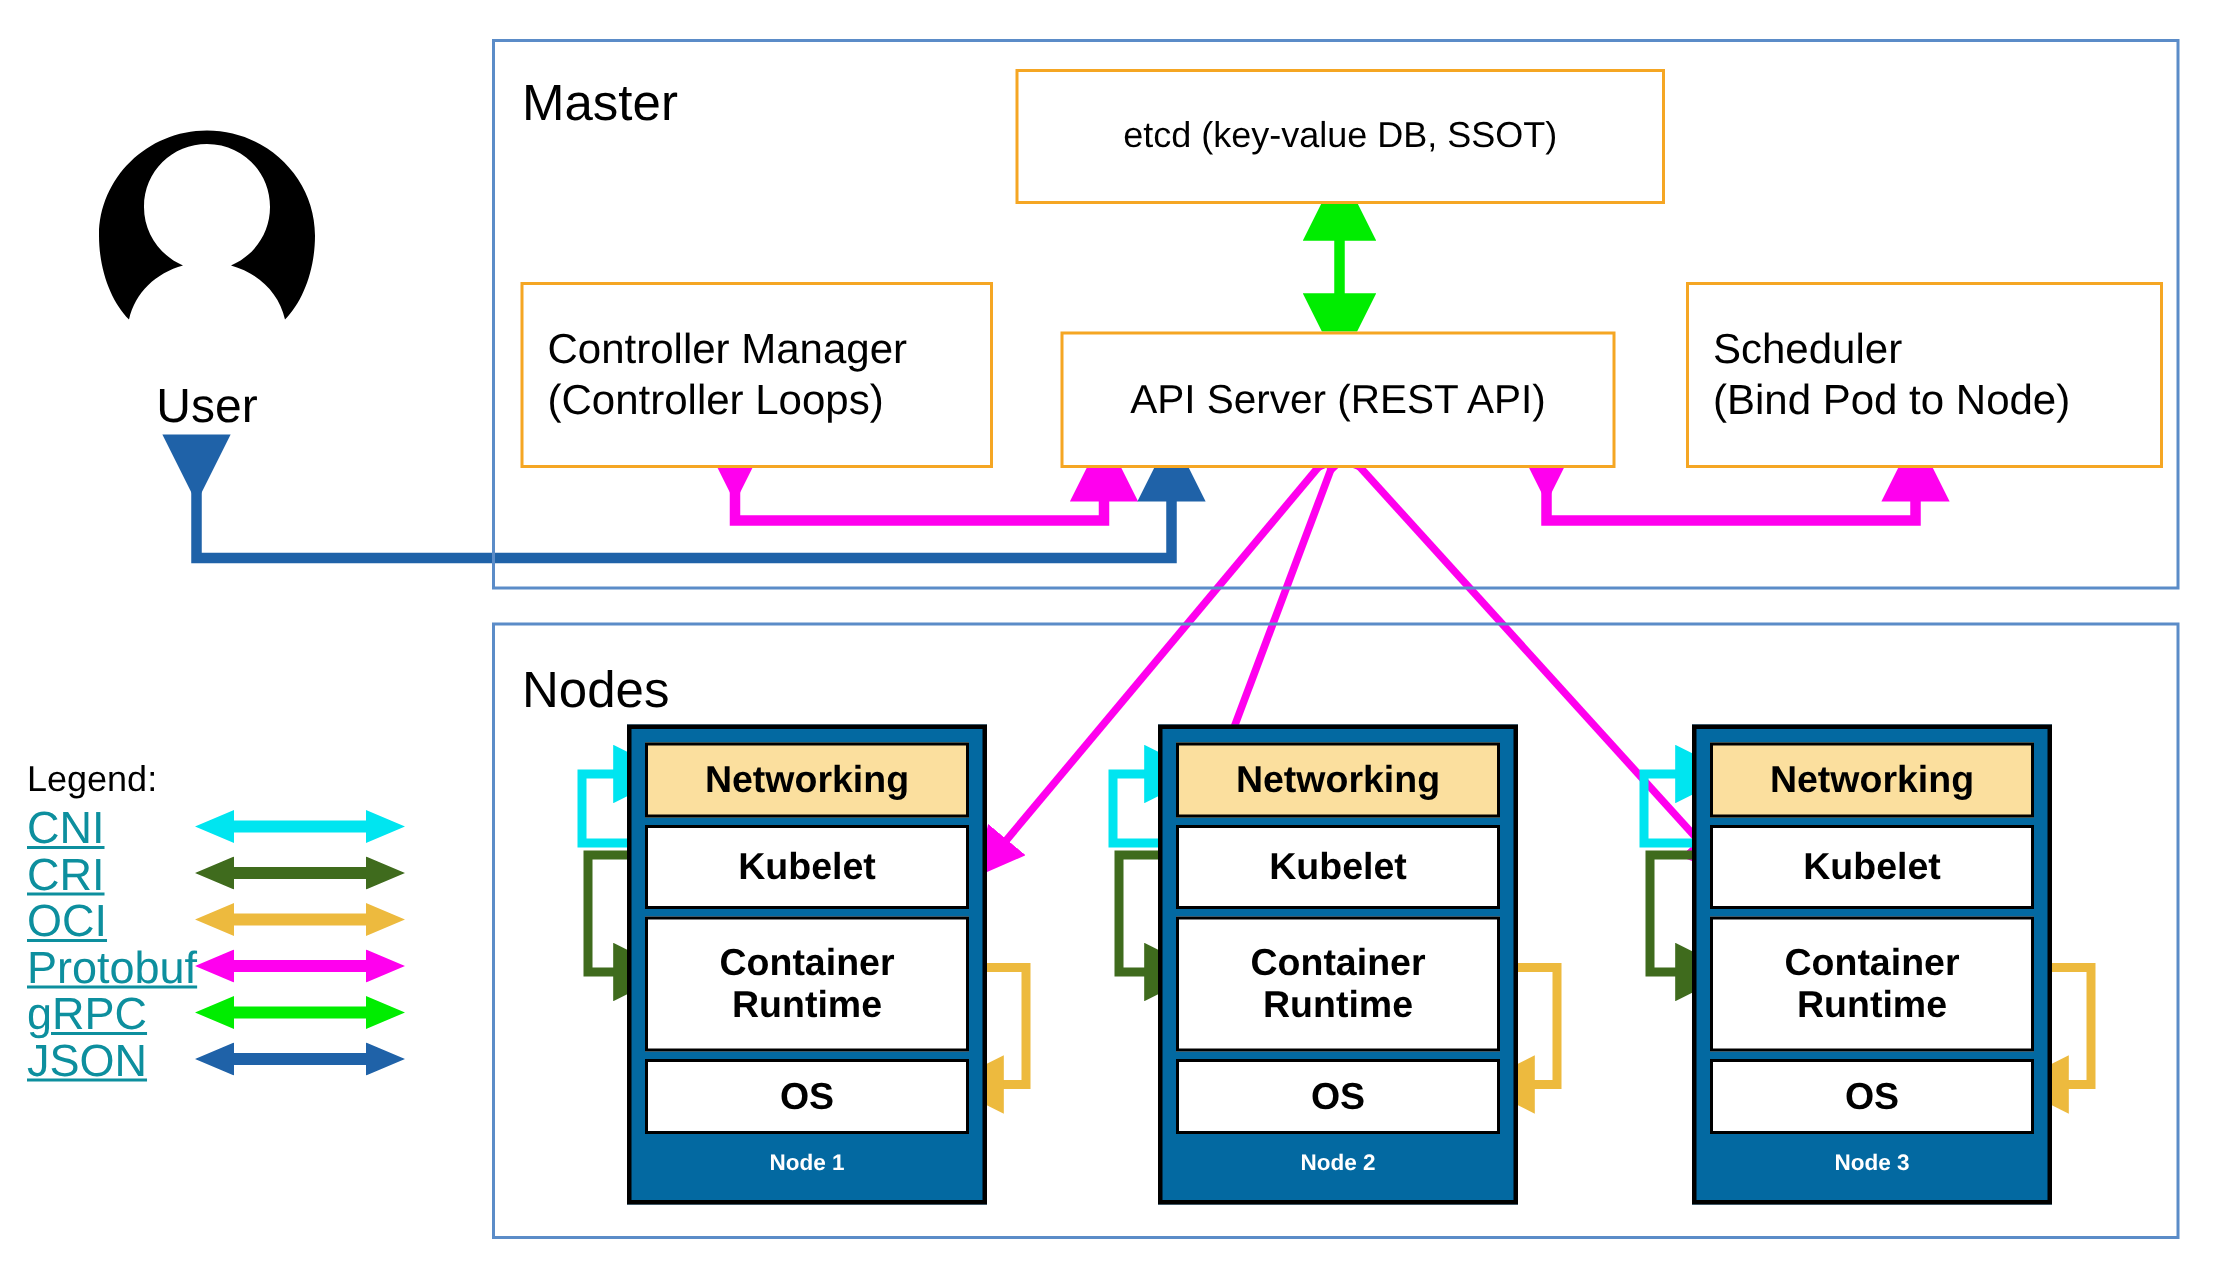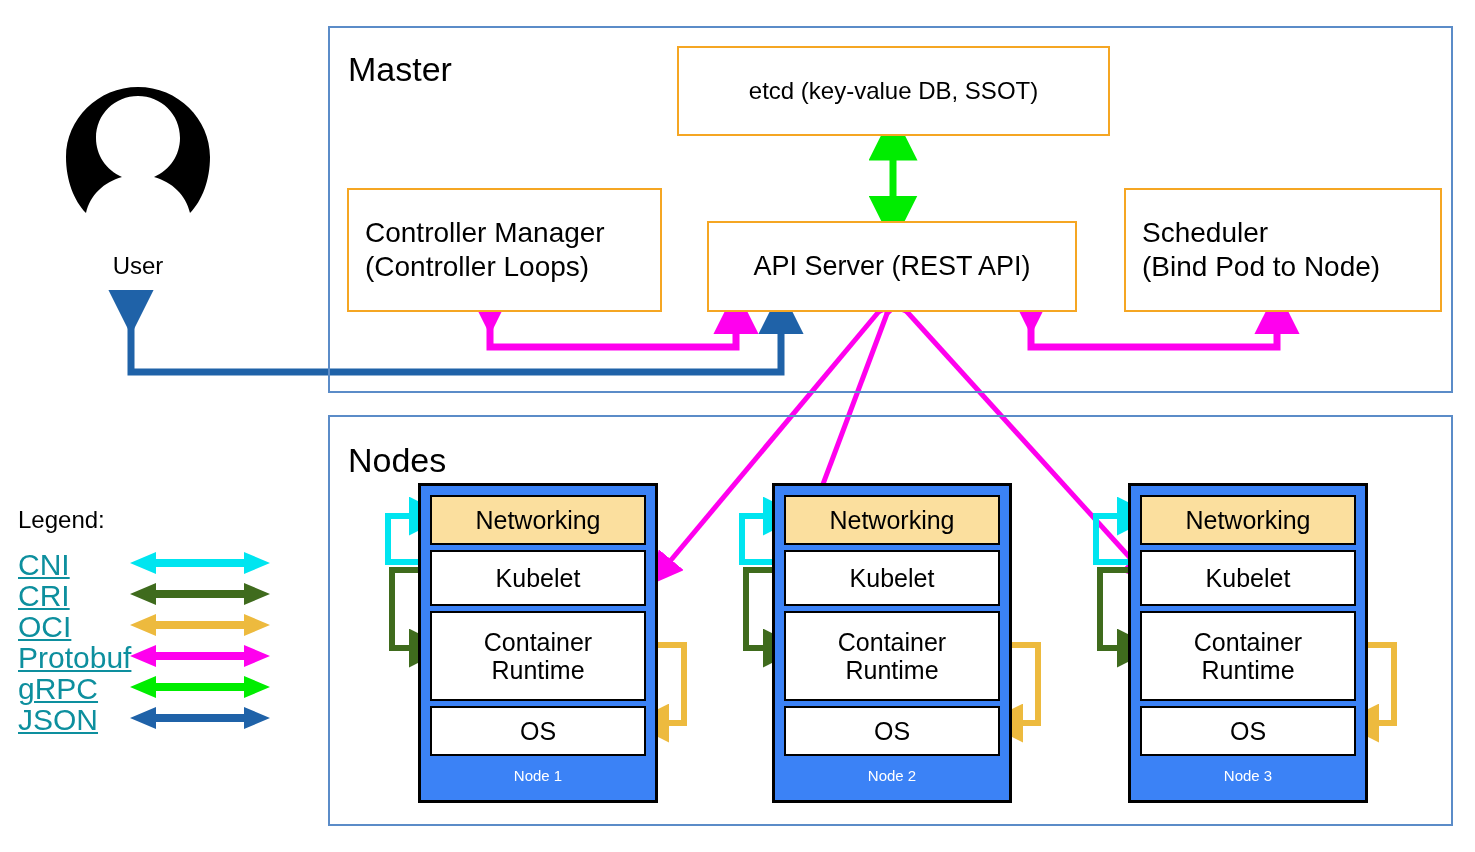--- a/index.html
+++ b/index.html
@@ -55,22 +55,23 @@
   .mbox.left-align {
     justify-content: flex-start;
     text-align: left;
     padding-left: 16px;
   }
 
   
   .node {
     position: absolute;
     box-sizing: border-box;
-    background: #3b82f6;
+    background: #0369a1;
     border: 3px solid #000000;
+    font-weight: bold;
   }
   .node-inner {
     position: absolute;
     box-sizing: border-box;
     border: 2.5px solid #000000;
     background: #ffffff;
     display: flex;
     align-items: center;
     justify-content: center;
     text-align: center;
@@ -93,21 +94,21 @@
   #legend {
     position: absolute;
     left: 18px;
     top: 508px;
     width: 270px;
   }
   .legend-heading {
     font-size: 24px;
     color: #000000;
     line-height: 1;
-    margin-bottom: 16px;
+    margin-bottom: 4px;
   }
   .legend-row {
     position: relative;
     height: 31px;
   }
   .legend-link {
     position: absolute;
     left: 0;
     top: 0;
     font-size: 30px;
@@ -131,21 +132,21 @@
     top: 85px;
     width: 148px;
     height: 136px;
   }
   #user-label {
     position: absolute;
     left: 64px;
     top: 252px;
     width: 148px;
     text-align: center;
-    font-size: 24px;
+    font-size: 32px;
     color: #000000;
   }
 </style>
 </head>
 <body>
 
 <div id="stage">
 
   <svg id="svg-layer" viewBox="0 0 1475 852" xmlns="http://www.w3.org/2000/svg">
     <defs>

